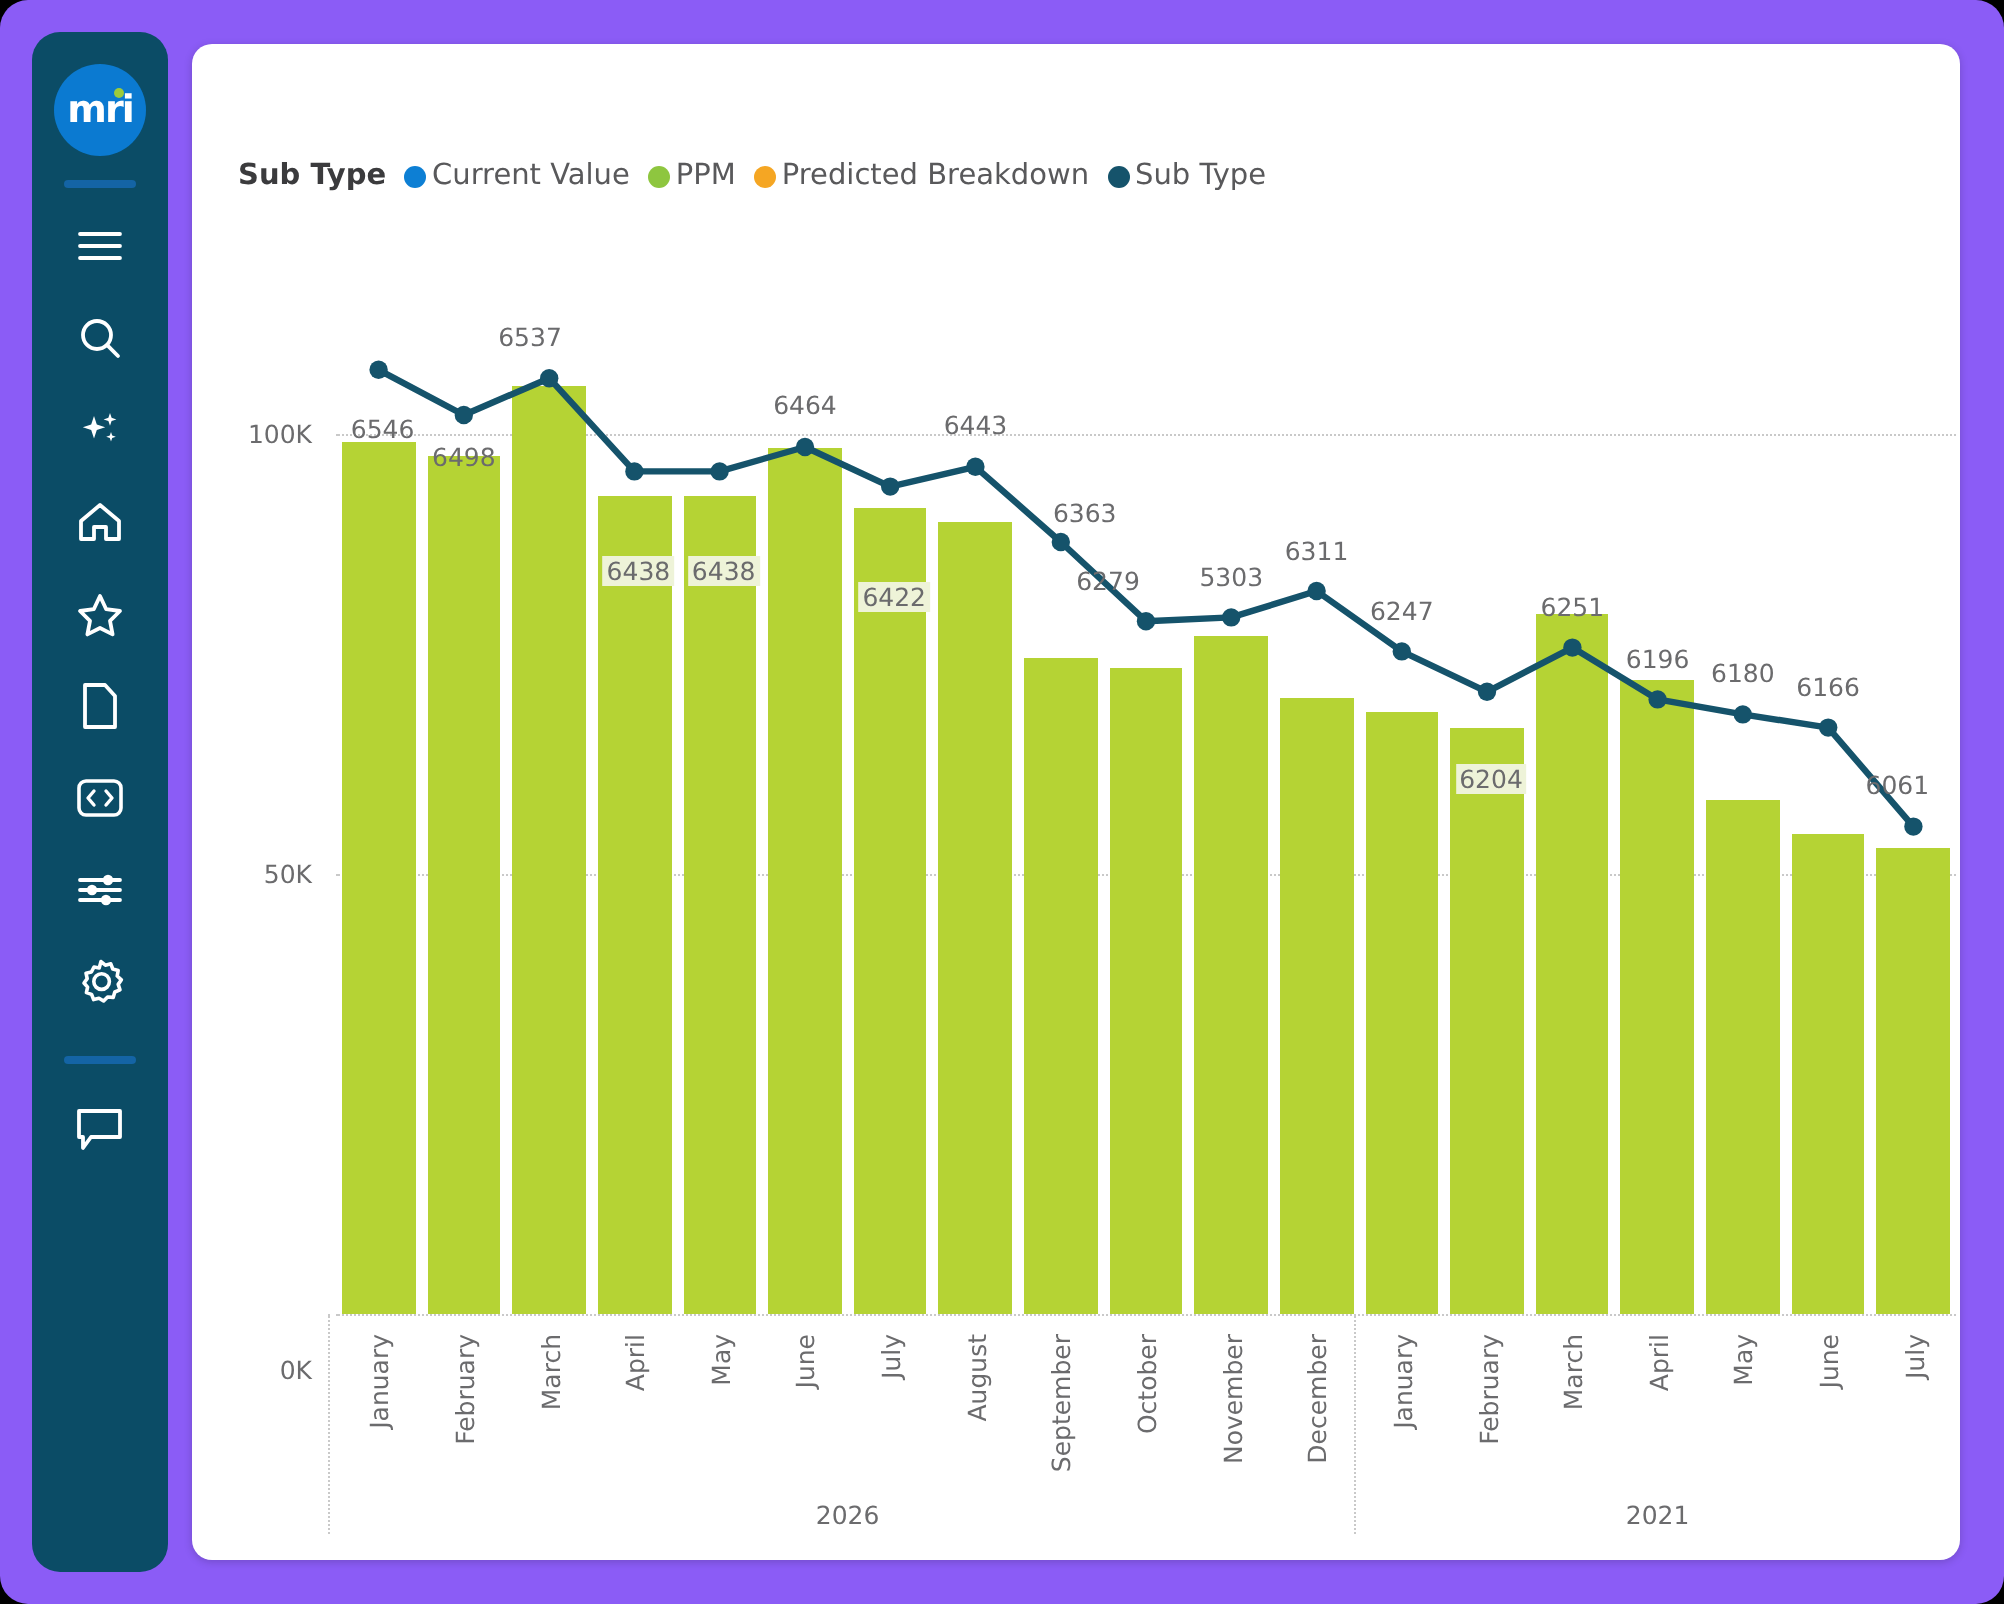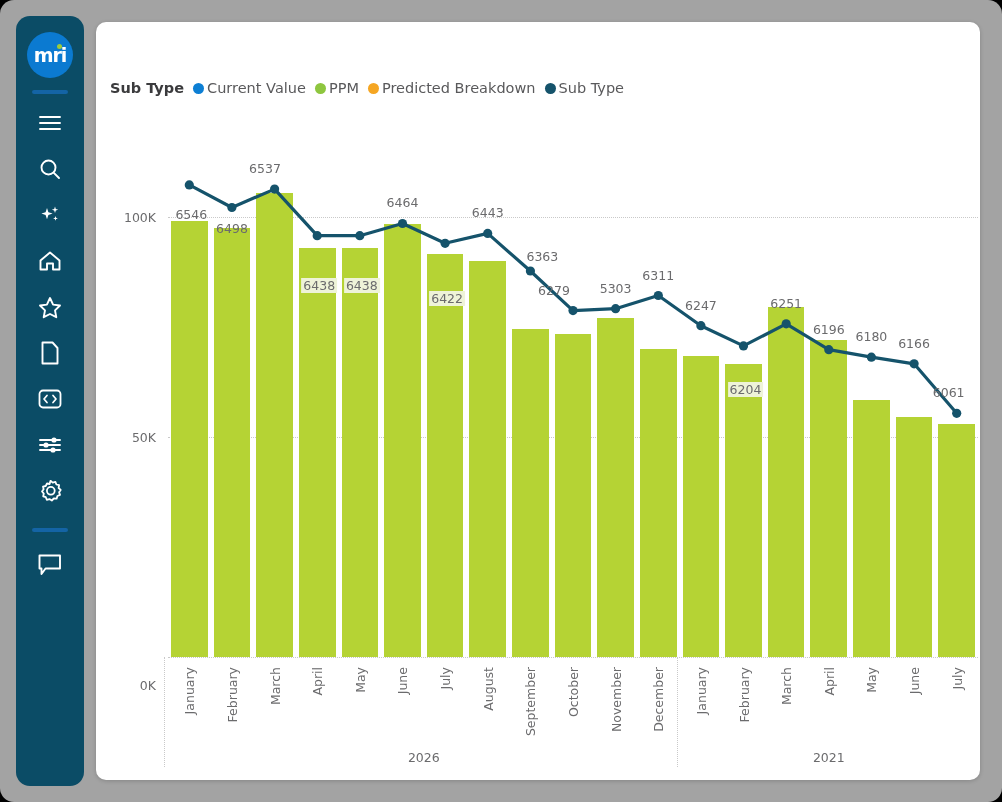--- a/index.html
+++ b/index.html
@@ -3,21 +3,21 @@
 <meta charset="utf-8">
 <style>
   html,body{margin:0;padding:0;}
   body{
     width:1002px;height:802px;overflow:hidden;
     background:#000;
     font-family:"DejaVu Sans", sans-serif;
   }
   .screen{
     position:absolute;left:0;top:0;width:1002px;height:802px;
-    background:#a3a3a3;
+    background:#8b5cf6;
     border-radius:14px;
     overflow:hidden;
   }
   
   .sidebar{
     position:absolute;left:16px;top:16px;width:68px;height:770px;
     background:#0b4c66;
     border-radius:14px;
     display:flex;flex-direction:column;align-items:center;
     z-index:5;
@@ -54,21 +54,21 @@
     box-shadow:0 1px 4px rgba(0,0,0,.18);
     overflow:hidden;
   }
   .chart-title{
     position:absolute;left:14px;top:18px;
     font-size:23px;font-weight:bold;color:#0d4f68;
     letter-spacing:-.2px;
     white-space:nowrap;
   }
   .legend{
-    position:absolute;left:14px;top:58px;
+    position:absolute;left:23px;top:58px;
     display:flex;align-items:flex-end;
     font-size:14.5px;color:#59595b;
     white-space:nowrap;
   }
   .legend .lgd-title{font-weight:bold;color:#3b3b3d;margin-right:9px;}
   .lgd-item{display:flex;align-items:center;margin-right:9px;}
   .lgd-dot{width:11px;height:11px;border-radius:50%;margin-right:3px;}
   
   .plot{
     position:absolute;left:0;top:0;width:884px;height:758px;

